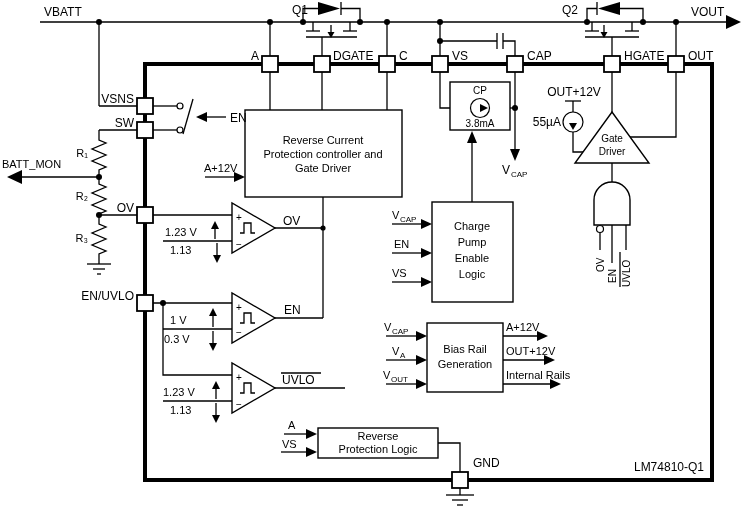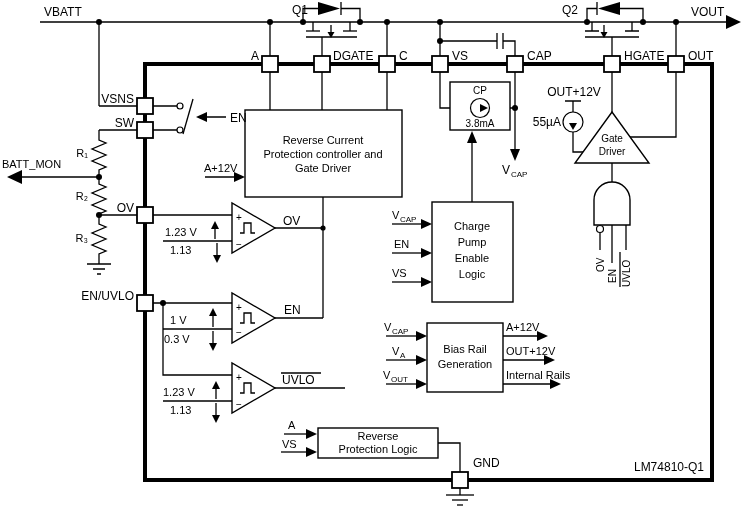--- a/index.html
+++ b/index.html
@@ -1,16 +1,16 @@
 <!DOCTYPE html>
 <html><head>
 <meta charset="utf-8">
 <style>
   html,body { margin:0; padding:0; background:#ffffff; }
-  .stage { width:744px; height:519px; background:#ffffff; position:relative; overflow:hidden;border-radius:31px; }
+  .stage { width:744px; height:519px; background:#ffffff; position:relative; overflow:hidden; }
   svg { display:block; }
   svg text { font-family:"Liberation Sans","DejaVu Sans",sans-serif; fill:#000; }
   .w   { stroke:#000; stroke-width:1.3; fill:none; }
   .blk { fill:#fff; stroke:#000; stroke-width:1.4; }
   .pin { fill:#fff; stroke:#000; stroke-width:1.8; }
   .border { fill:none; stroke:#000; stroke-width:4; }
   .dot { fill:#000; stroke:none; }
   .ah  { fill:#000; stroke:none; }
   .oc  { fill:#fff; stroke:#000; stroke-width:1.2; }
   .t12 { font-size:12px; } .t11 { font-size:11px; } .t10 { font-size:10px; } .t8 { font-size:8px; }

